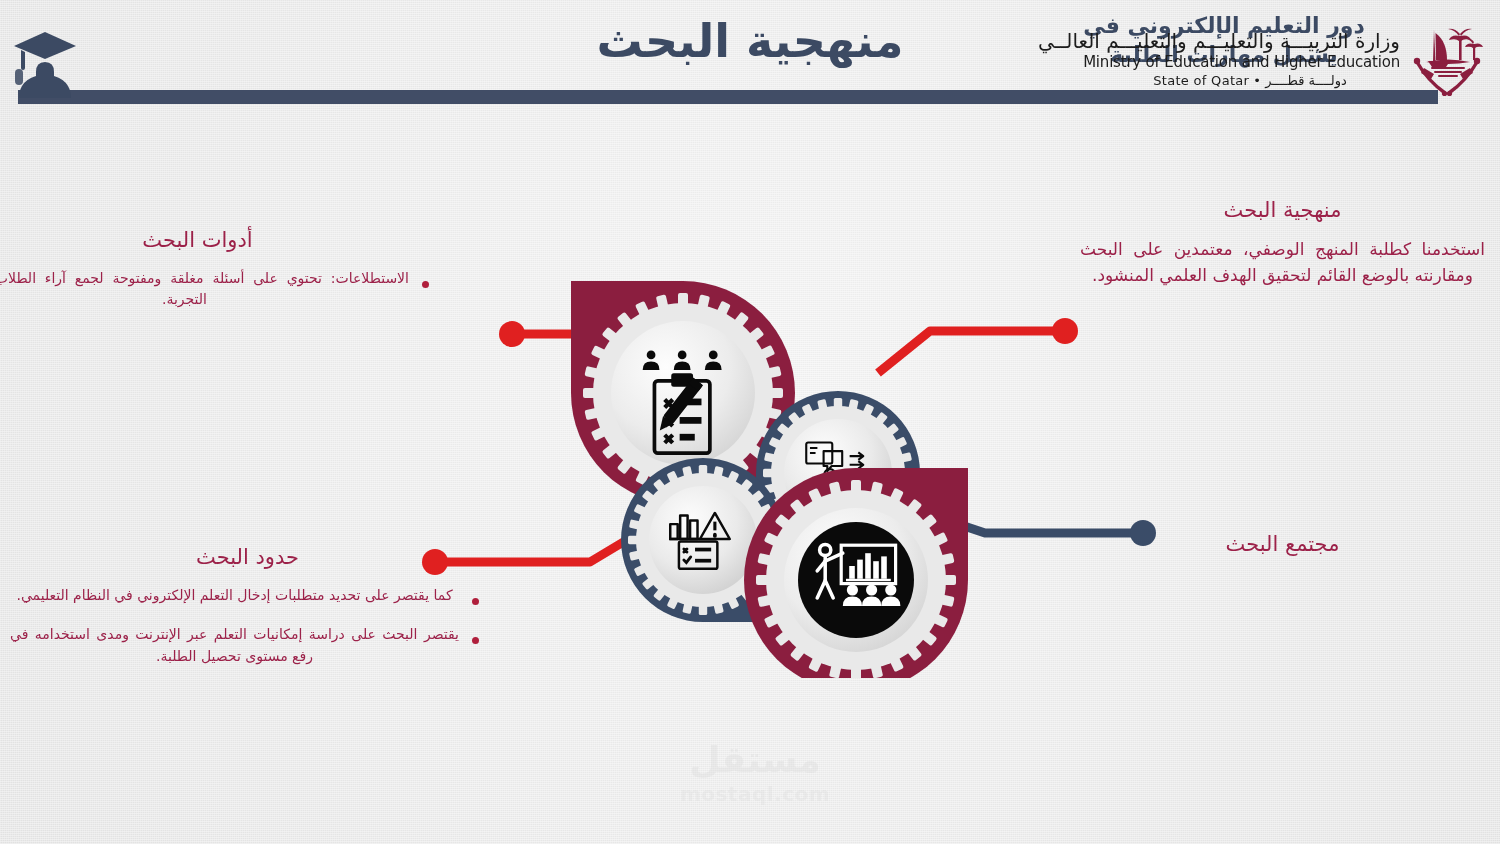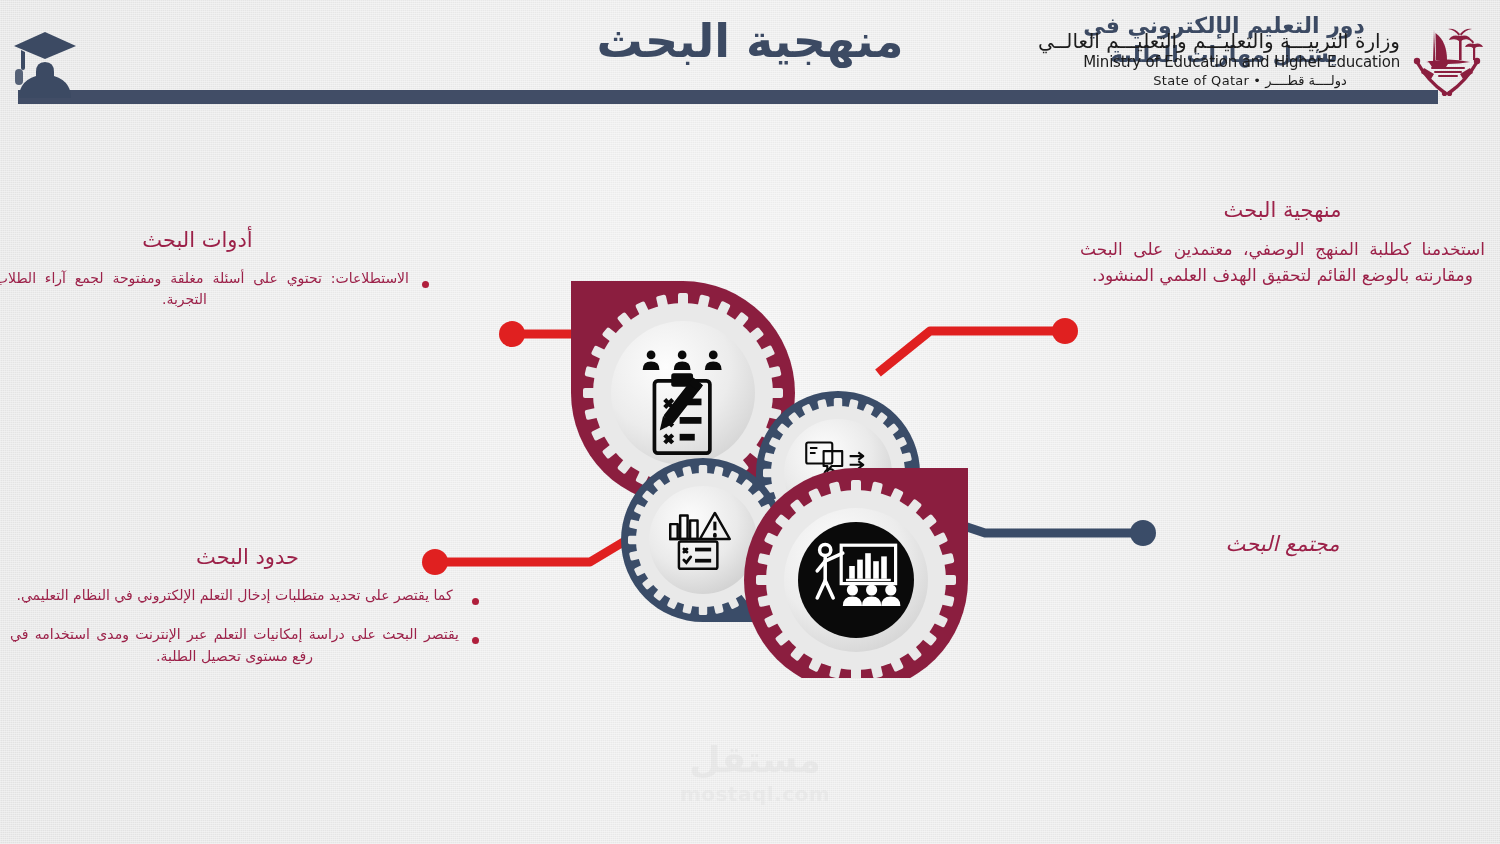--- a/index.html
+++ b/index.html
@@ -76,21 +76,21 @@
     width:7px; height:7px; border-radius:50%; background:#b01f3c;
   }
   .para {
     color:#9c2149; font-size:17px; line-height:1.53;
     text-align:justify; text-align-last:center;
   }
 
   #block-tools      { right:1065px; top:228px; width:475px; }
   #block-limits     { right:1015px; top:545px; width:475px; }
   #block-method     { left:1080px;  top:198px; width:405px; }
-  #block-population { left:1080px;  top:532px; width:405px;font-style:italic; }
+  #block-population { left:1080px;  top:532px; width:405px; }
 
   #block-method h3, #block-population h3 { margin-bottom:14px; }
 
   
   #watermark {
     position:absolute; left:645px; top:742px; width:220px; height:80px;
     opacity:.33; pointer-events:none;
   }
   #wm-ar {
     text-align:center; font-size:36px; color:#d8d8d8; font-weight:bold;

